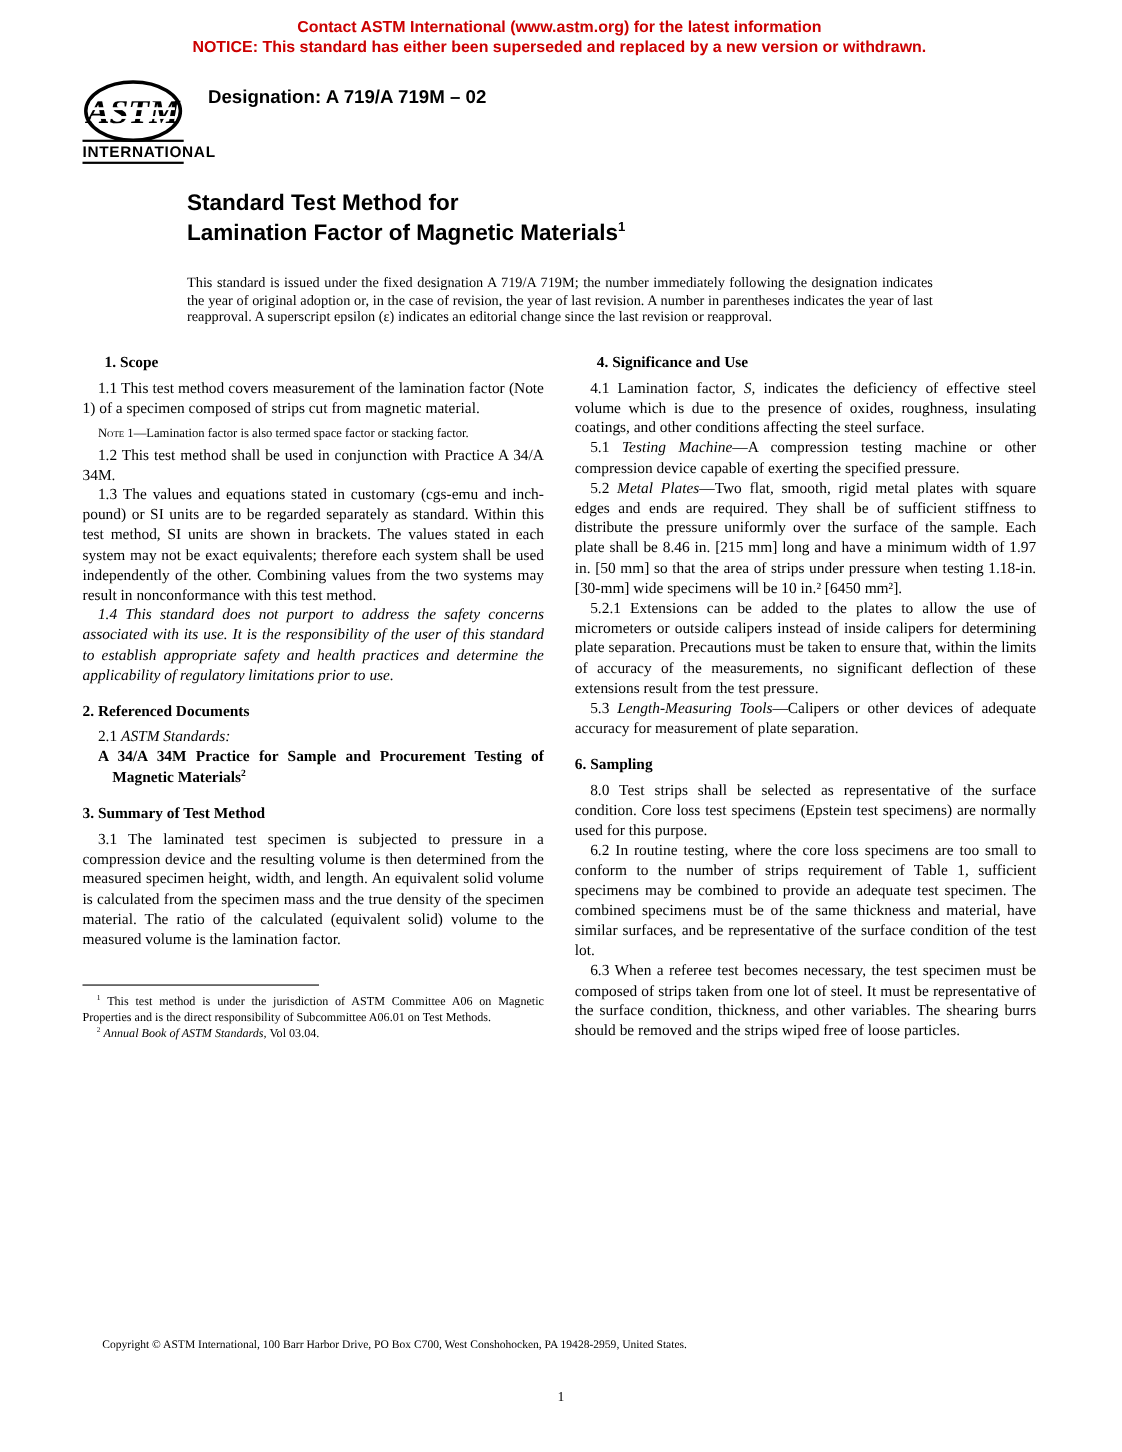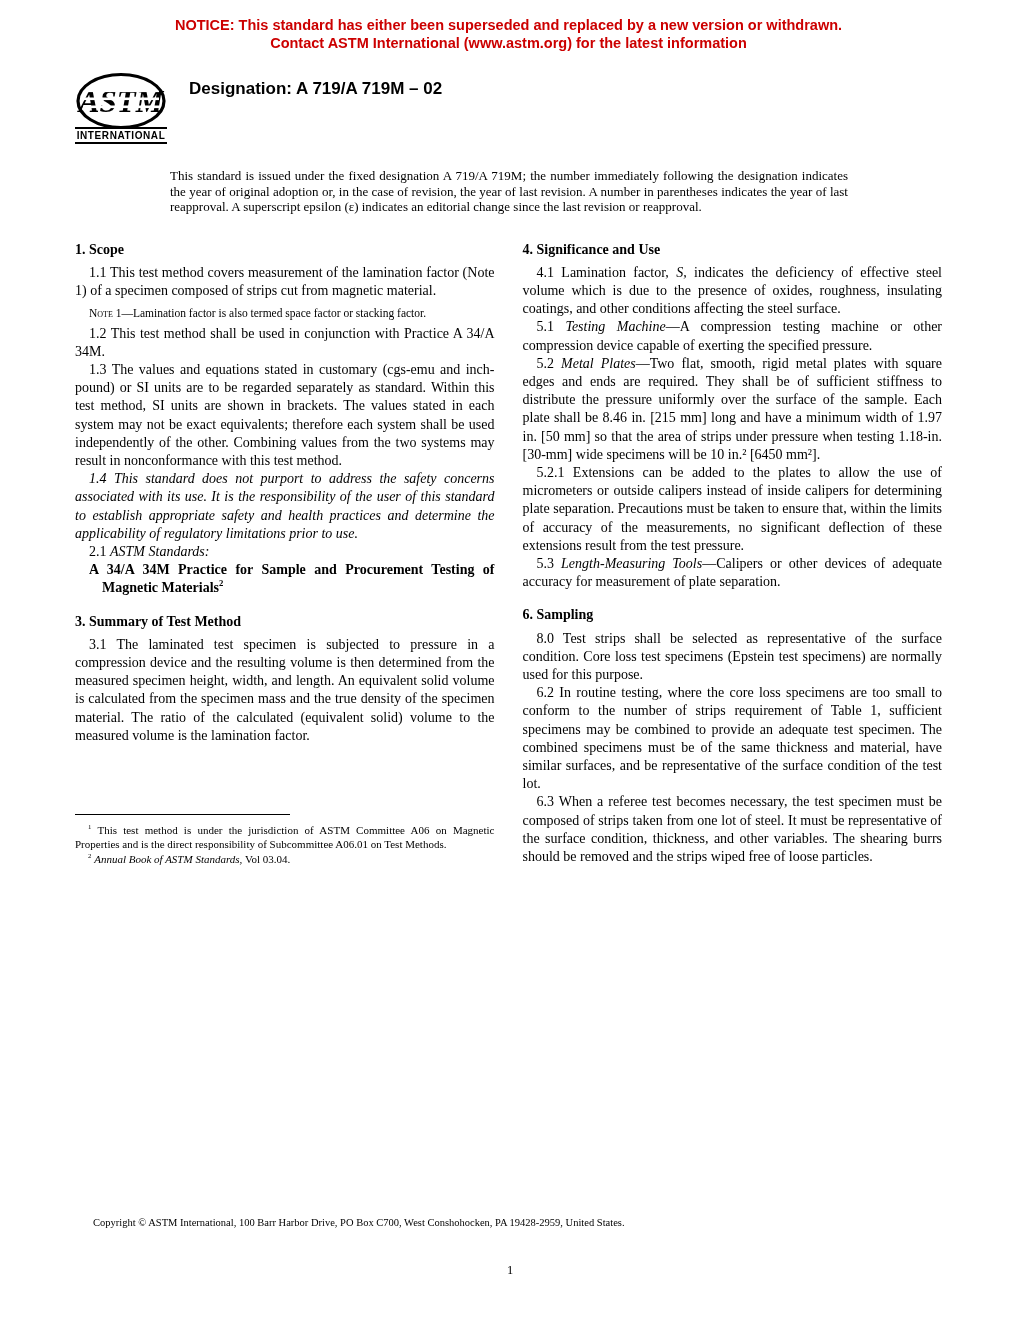--- a/index.html
+++ b/index.html
@@ -16,21 +16,21 @@
     text-align:center; color:#cc0000;
     font-family:"Liberation Sans", sans-serif;
     font-weight:700; font-size:14.5px; line-height:18px;
   }
 
   .header-row { margin-top:20px; display:flex; align-items:flex-start; }
   .logo { width:92px; text-align:center; }
   .logo svg { display:block; }
   .logo-sub {
     font-family:"Liberation Sans", sans-serif; font-weight:700;
-    font-size:10px; letter-spacing:0.6px;
+    font-size:14px; letter-spacing:0.6px;
     border-top:2px solid #000; border-bottom:2px solid #000;
     padding:1px 0; margin-top:-3px;
   }
   .designation {
     margin-left:22px; margin-top:7px;
     font-family:"Liberation Sans", sans-serif;
     font-weight:700; font-size:17px;
   }
 
   .title-block {
@@ -44,21 +44,21 @@
     margin-left:95px; margin-top:24px; width:678px;
     font-size:13px; line-height:15.5px; text-align:justify;
   }
 
   .columns { margin-top:26px; display:flex; gap:28px; }
   .col {
     flex:1 1 0; font-size:14px; line-height:18.2px;
     text-align:justify; display:flex; flex-direction:column;
   }
   .col h3 { font-size:14px; margin:15px 0 5px; text-align:left; }
-  .col h3.first { margin-top:0; }
+  .col h3.first { margin-top:0;margin-left:20px; }
   p.para { text-indent:14px; }
   p.note { font-size:11.5px; line-height:14.5px; margin:6px 0 4px; text-indent:14px; }
   .sc { font-variant:small-caps; }
   p.ref { padding-left:27px; text-indent:-13px;font-weight:bold; }
   .italic { font-style:italic; }
   em { font-style:italic; }
   sup { vertical-align:super; font-size:0.62em; line-height:0; }
 
   .footnote-block { margin-top:auto; font-size:11px; line-height:14.5px; }
   .fn-rule { width:215px; border-top:1px solid #000; margin:22px 0 8px; }
@@ -66,52 +66,57 @@
 
   .copyright { position:absolute; left:93px; bottom:92px; font-size:10.5px; }
   .page-number { position:absolute; left:0; right:0; bottom:42px; text-align:center; font-size:12.5px; }
 </style>
 </head>
 <body>
 
 <div class="page">
 
   <div class="notice">
+    <div>Contact ASTM International (www.astm.org) for the latest information</div>
     <div>NOTICE: This standard has either been superseded and replaced by a new version or withdrawn.</div>
-    <div>Contact ASTM International (www.astm.org) for the latest information</div>
   </div>
 
   <div class="header-row">
     <div class="logo">
       <svg width="92" height="58" viewBox="0 0 92 58">
         <text x="46" y="40" text-anchor="middle" font-size="31" font-weight="bold" font-style="italic" font-family="'Liberation Serif', serif" fill="#000">ASTM</text>
         <rect x="8" y="17.5" width="76" height="2.6" fill="#ffffff"></rect>
         <rect x="8" y="25.5" width="76" height="2.6" fill="#ffffff"></rect>
         <rect x="8" y="33.5" width="76" height="2.6" fill="#ffffff"></rect>
         <rect x="8" y="41.5" width="76" height="2.6" fill="#ffffff"></rect>
         <ellipse cx="46" cy="29" rx="43" ry="26.5" fill="none" stroke="#000" stroke-width="3.2"></ellipse>
       </svg>
       <div class="logo-sub">INTERNATIONAL</div>
     </div>
     <div class="designation">Designation: A 719/A 719M – 02</div>
   </div>
 
+  <div class="title-block">
+    <div>Standard Test Method for</div>
+    <div><span>Lamination Factor of Magnetic Materials</span><sup>1</sup></div>
+  </div>
 
   <p class="preamble">This standard is issued under the fixed designation A 719/A 719M; the number immediately following the designation indicates the year of original adoption or, in the case of revision, the year of last revision. A number in parentheses indicates the year of last reapproval. A superscript epsilon (ε) indicates an editorial change since the last revision or reapproval.</p>
 
   <div class="columns">
 
     <div class="col">
       <h3 class="first">1. Scope</h3>
       <p class="para">1.1 This test method covers measurement of the lamination factor (Note 1) of a specimen composed of strips cut from magnetic material.</p>
       <p class="note"><span class="sc">Note 1—</span><span>Lamination factor is also termed space factor or stacking factor.</span></p>
       <p class="para">1.2 This test method shall be used in conjunction with Practice A 34/A 34M.</p>
       <p class="para">1.3 The values and equations stated in customary (cgs-emu and inch-pound) or SI units are to be regarded separately as standard. Within this test method, SI units are shown in brackets. The values stated in each system may not be exact equivalents; therefore each system shall be used independently of the other. Combining values from the two systems may result in nonconformance with this test method.</p>
       <p class="para italic">1.4 This standard does not purport to address the safety concerns associated with its use. It is the responsibility of the user of this standard to establish appropriate safety and health practices and determine the applicability of regulatory limitations prior to use.</p>
 
+      <h3>2. Referenced Documents</h3>
       <p class="para"><span>2.1</span> <em>ASTM Standards:</em></p>
       <p class="ref"><span>A 34/A 34M Practice for Sample and Procurement Testing of Magnetic Materials</span><sup>2</sup></p>
 
       <h3>3. Summary of Test Method</h3>
       <p class="para">3.1 The laminated test specimen is subjected to pressure in a compression device and the resulting volume is then determined from the measured specimen height, width, and length. An equivalent solid volume is calculated from the specimen mass and the true density of the specimen material. The ratio of the calculated (equivalent solid) volume to the measured volume is the lamination factor.</p>
 
       <div class="footnote-block">
         <div class="fn-rule"></div>
         <p class="fn"><sup>1</sup> <span>This test method is under the jurisdiction of ASTM Committee A06 on Magnetic Properties and is the direct responsibility of Subcommittee A06.01 on Test Methods.</span></p>
         <p class="fn"><sup>2</sup> <em>Annual Book of ASTM Standards,</em> <span>Vol 03.04.</span></p>

